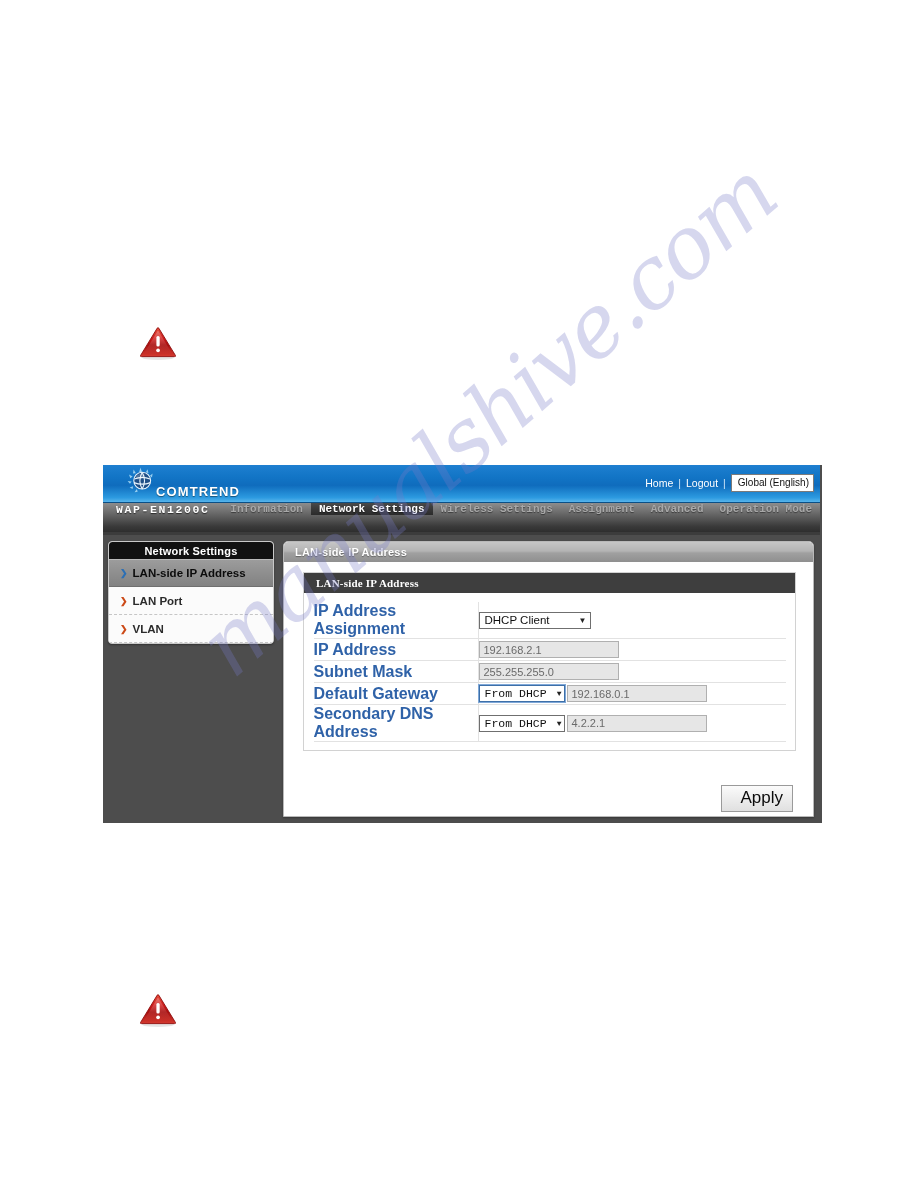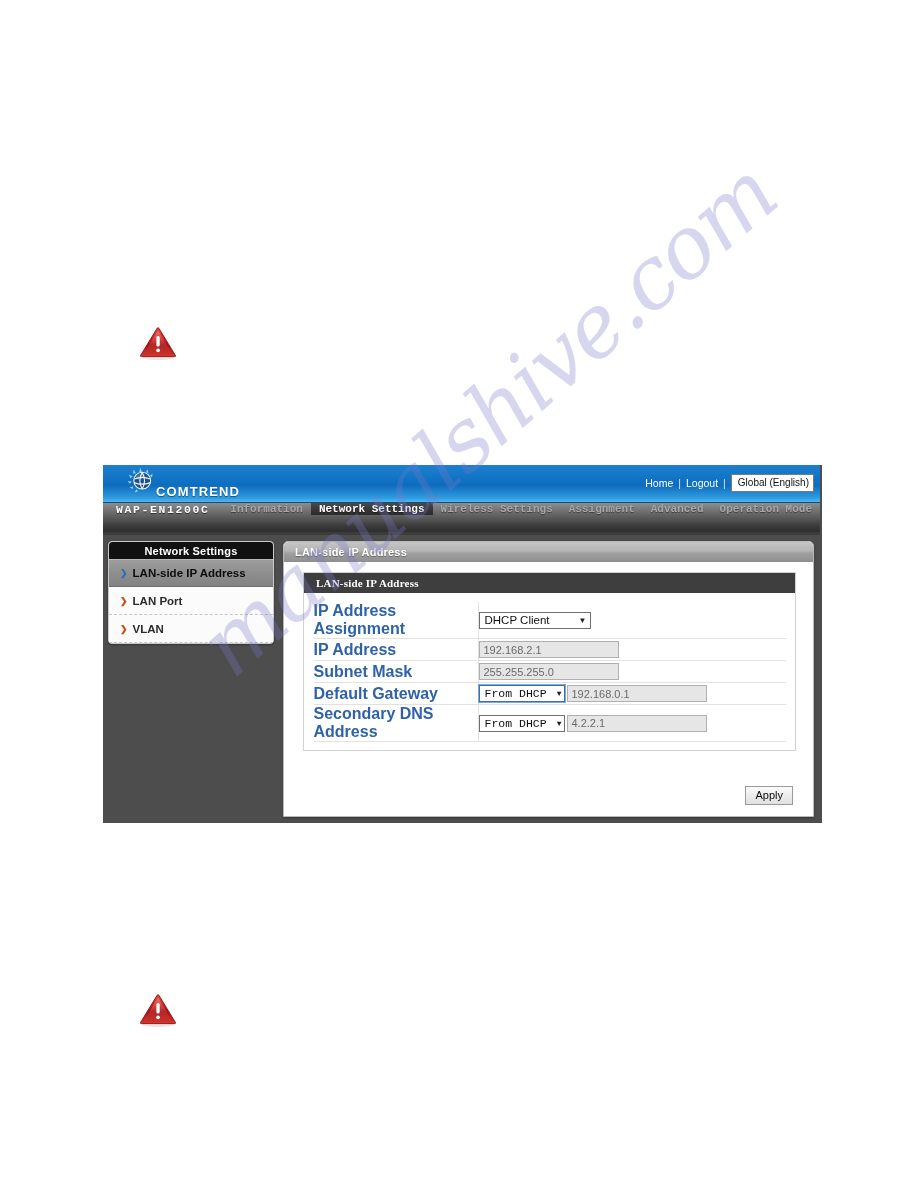--- a/index.html
+++ b/index.html
@@ -318,25 +318,25 @@
   .ro-ip    { width: 140px; }
   .ro-wide  { width: 140px; }
 
   #apply-row {
     position: absolute;
     right: 20px;
     top: 243px;
   }
   #apply-button {
     font-family: "Liberation Sans", sans-serif;
-    font-size: 11px;
+    font-size: 17px;
     color: #0b0b0b;
     background: linear-gradient(180deg, #fbfbfb 0%, #ededed 50%, #e0e0e0 100%);
     border: 1px solid #9a9a9a;
-    padding: 2px 9px 3px 9px;
+    padding: 2px 9px 3px 18px;
     cursor: pointer;
   }
 </style>
 </head>
 <body>
 
 <div class="warn-icon" id="warn-top">
   <svg viewBox="0 0 40 36" width="40" height="36" aria-hidden="true">
     <defs>
       <linearGradient id="wg1" x1="0" y1="0" x2="0" y2="1">

